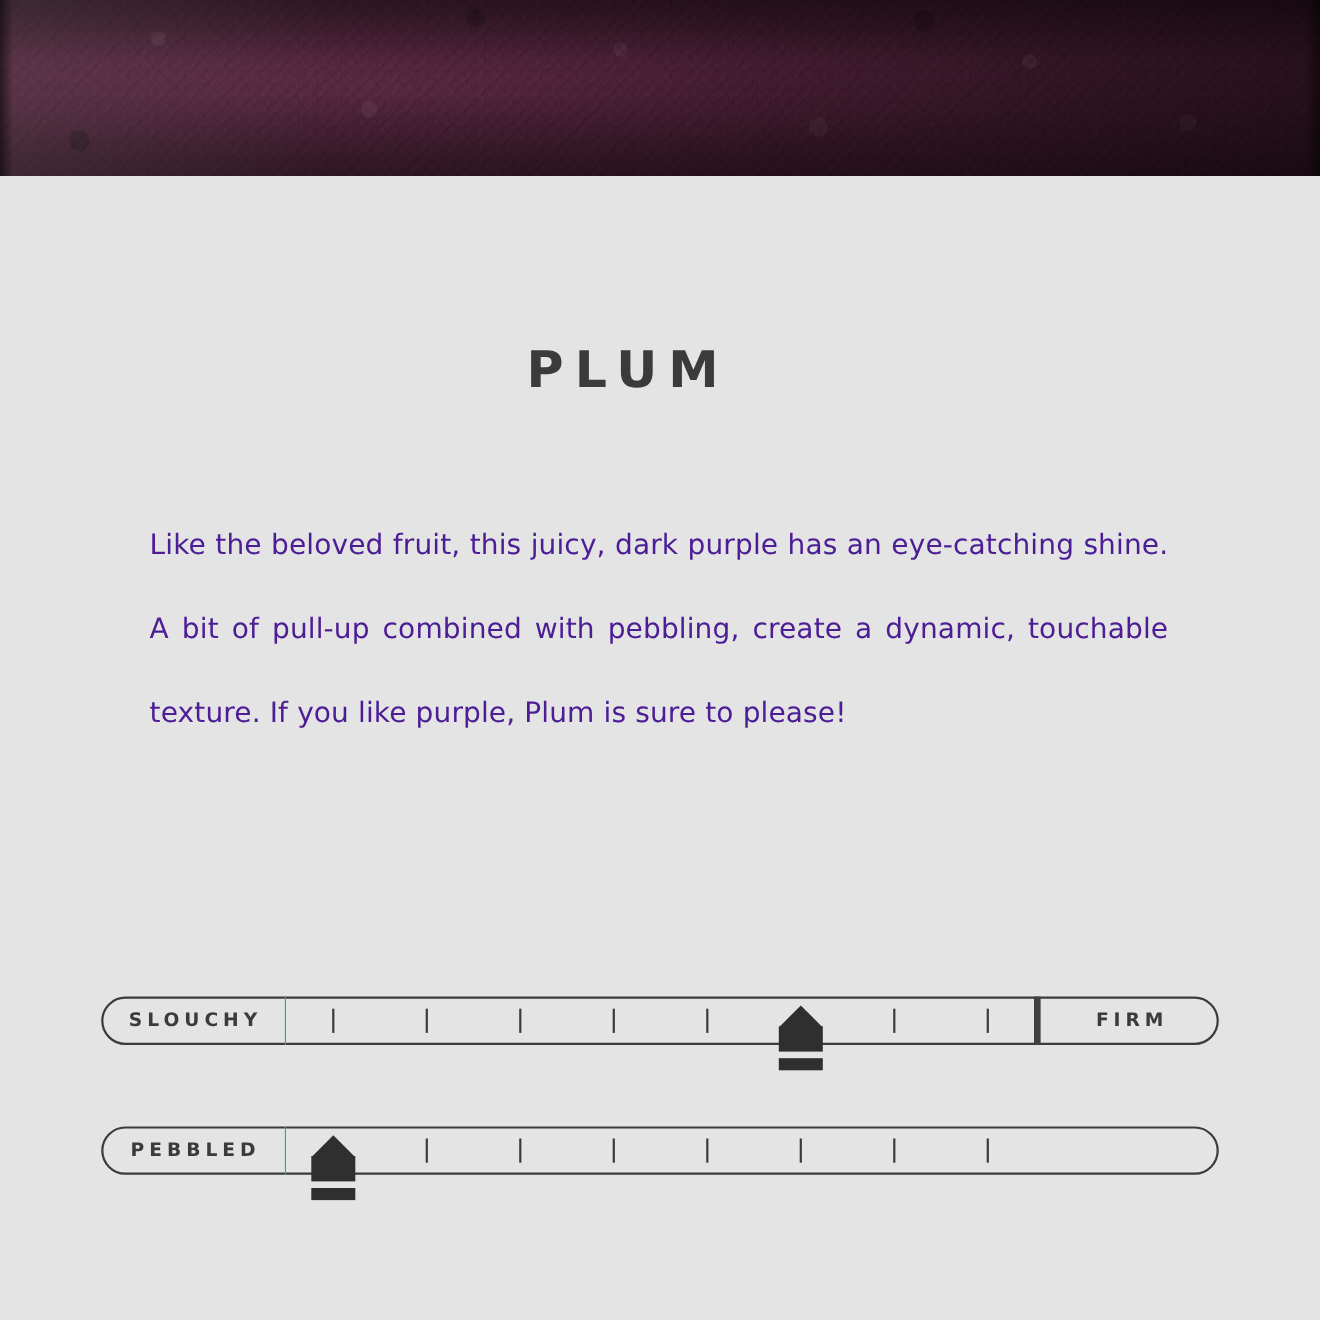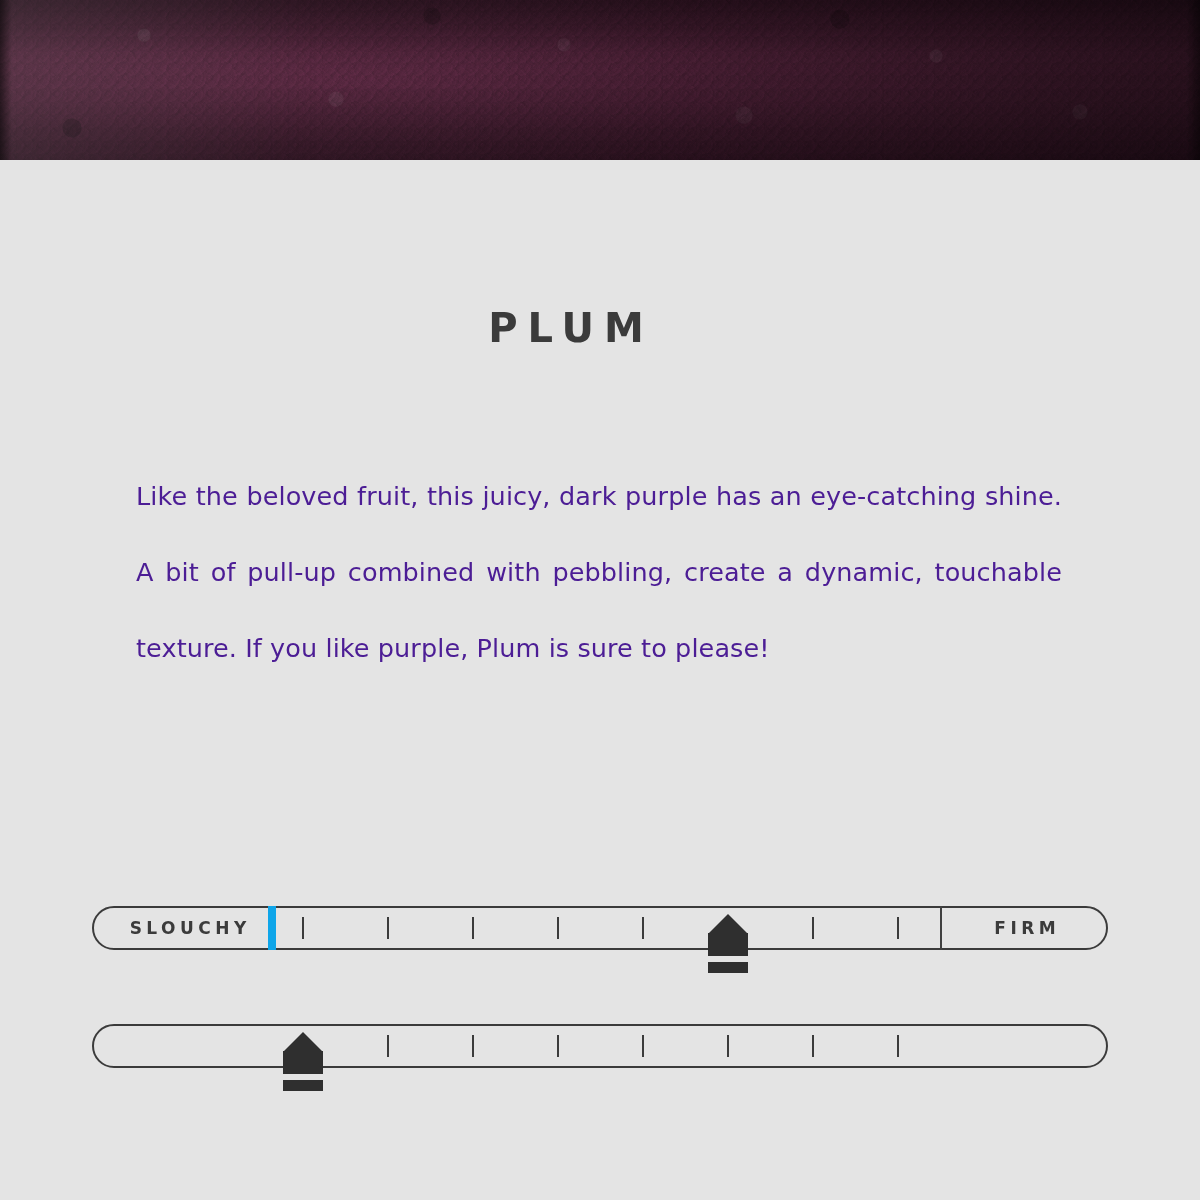--- a/index.html
+++ b/index.html
@@ -75,21 +75,21 @@
 
   
   .title {
     position: absolute;
     top: 278px;
     left: 0;
     width: 1132px;
     text-align: center;
     font-family: "DejaVu Sans", sans-serif;
     font-weight: bold;
-    font-size: 40px;
+    font-size: 46px;
     letter-spacing: 10px;
     color: #3b3b3b;
     text-indent: 10px;
   }
 
   
   .description {
     position: absolute;
     top: 432px;
     left: 136px;
@@ -131,28 +131,28 @@
     justify-content: center;
     font-family: "DejaVu Sans", sans-serif;
     font-weight: bold;
     font-size: 17px;
     letter-spacing: 4.5px;
     color: #3b3b3b;
     text-indent: 4.5px;
     box-sizing: border-box;
   }
   .scale-label.left {
-    left: 16px;
+    left: 0;
     width: 168px;
-    border-right: 8px solid #0ea5e9;
+    border-right: 1px solid #0ea5e9;
   }
   .scale-label.right {
     right: 0;
     width: 168px;
-    border-left: 2px solid #404040;
+    border-left: 6px solid #404040;
   }
   .ticks {
     position: absolute;
     left: 168px;
     right: 168px;
     top: 0;
     height: 100%;
   }
   .tick {
     position: absolute;
@@ -230,20 +230,21 @@
         <div class="marker" style="left:68.75%">
           <span class="head"></span>
           <span class="body"></span>
           <span class="base"></span>
         </div>
       </div>
     </div>
 
     <div class="scale">
       <div class="scale-track"></div>
+      <div class="scale-label left">PEBBLED</div>
       <div class="ticks">
         <span class="tick" style="left:6.25%"></span>
         <span class="tick" style="left:18.75%"></span>
         <span class="tick" style="left:31.25%"></span>
         <span class="tick" style="left:43.75%"></span>
         <span class="tick" style="left:56.25%"></span>
         <span class="tick" style="left:68.75%"></span>
         <span class="tick" style="left:81.25%"></span>
         <span class="tick" style="left:93.75%"></span>
         <div class="marker" style="left:6.25%">

